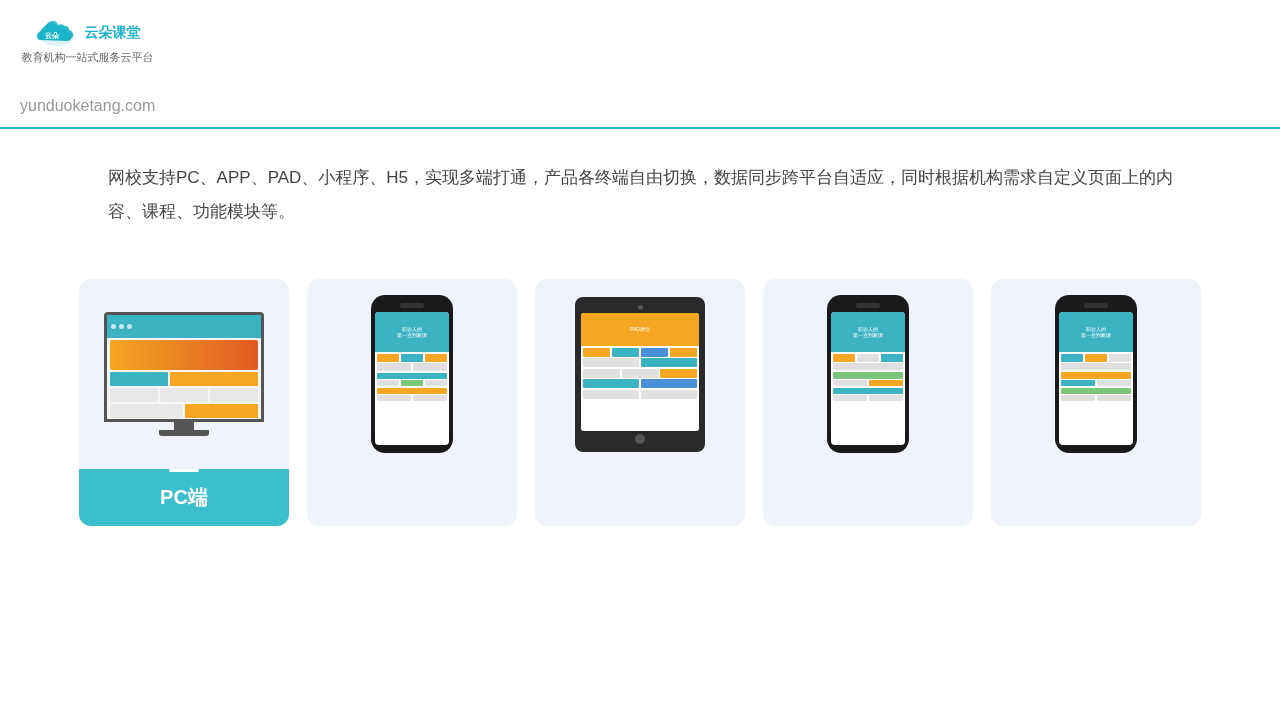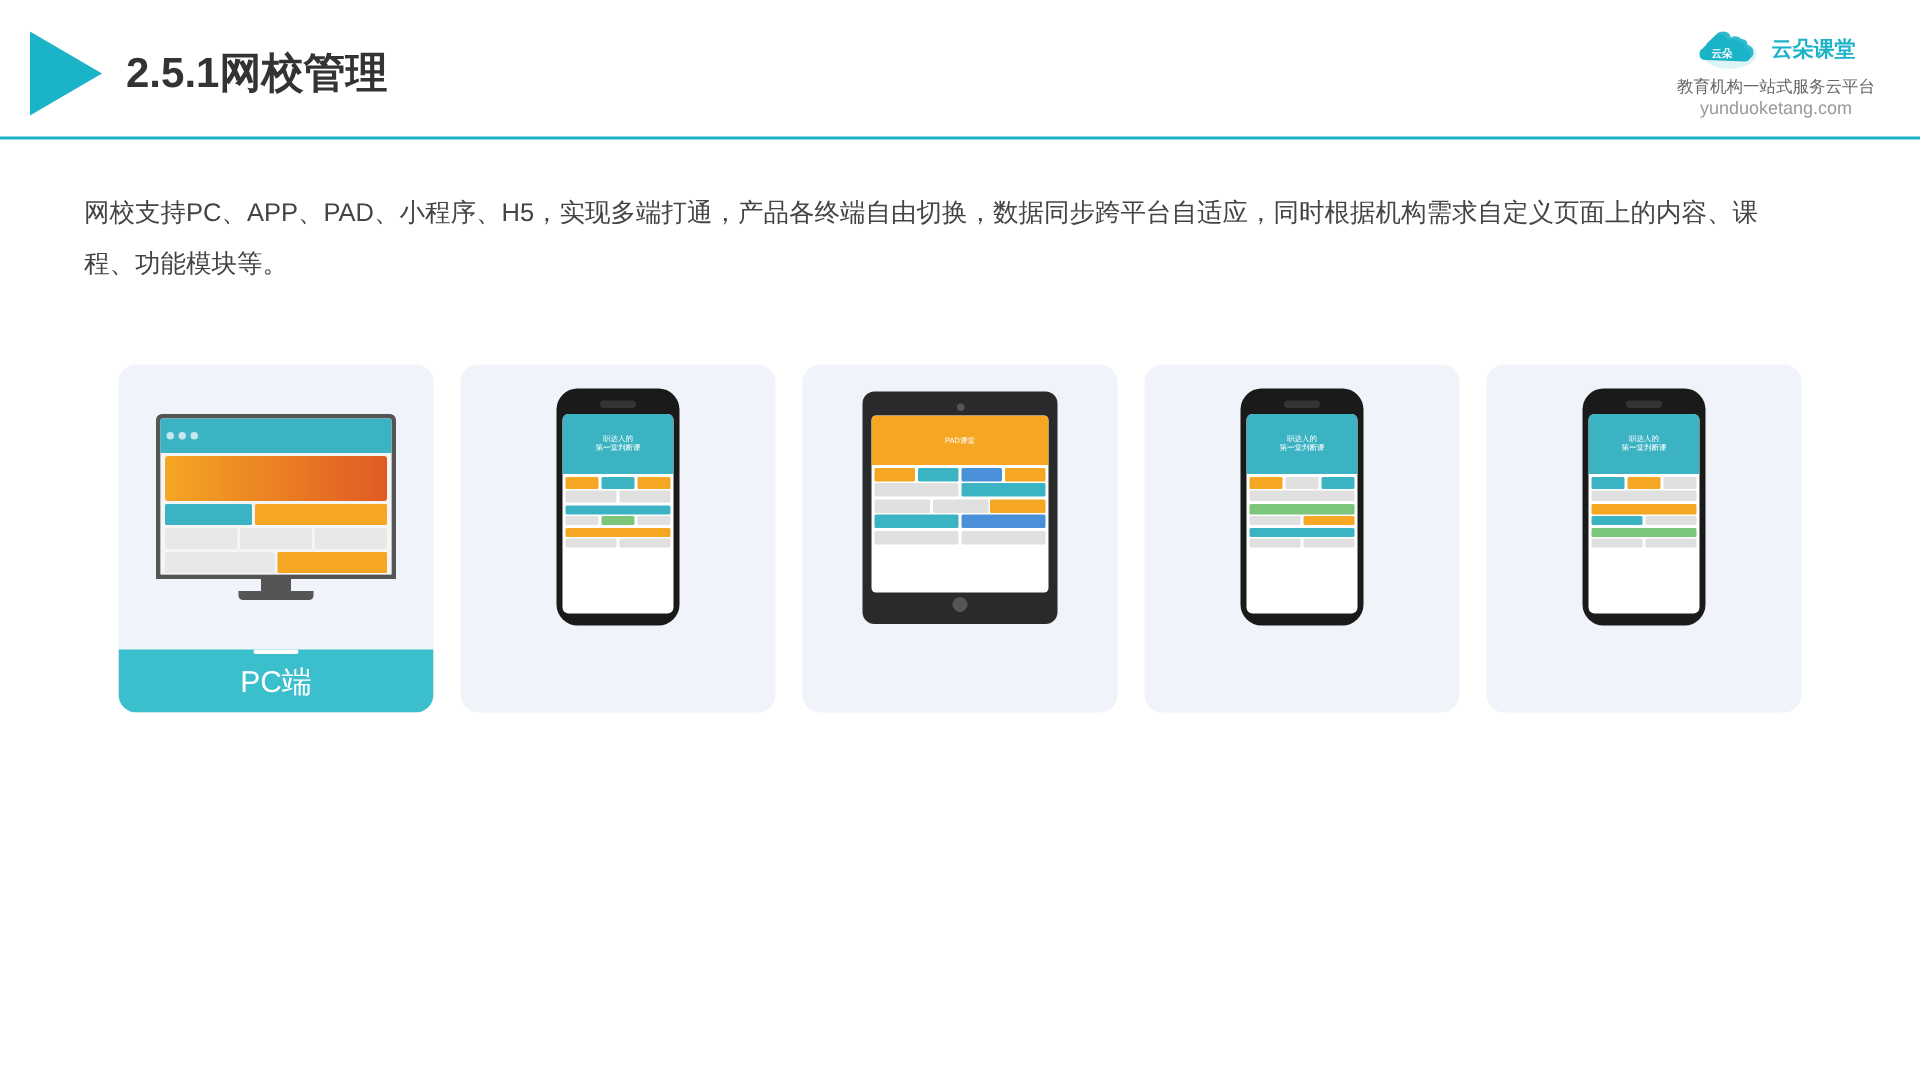--- a/index.html
+++ b/index.html
@@ -55,27 +55,28 @@
       font-size: 14px;
       color: #1ab3c8;
       font-weight: bold;
     }
     .brand-tagline {
       font-size: 11px;
       color: #666;
       margin-top: 2px;
     }
     .brand-url {
-      font-size: 12px;
+      font-size: 16px;
       color: #999;
+      margin-top: 32px;
     }
 
     
     .description {
-      padding: 32px 80px 20px 56px;
+      padding: 32px 80px 20px 108px;
       font-size: 17px;
       color: #444;
       line-height: 2;
     }
 
     
     .cards-container {
       display: flex;
       justify-content: center;
       gap: 18px;
@@ -290,50 +291,46 @@
     .tablet-block.blue { background: #4a90d9; }
     .tablet-home {
       width: 10px; height: 10px;
       border-radius: 50%;
       background: #555;
       margin-top: 3px;
     }
 
     
     .card-label {
-      height: 42px;
+      height: 57px;
       background: #3bbfcc;
       display: flex;
       align-items: center;
       justify-content: center;
       font-size: 20px;
       color: #fff;
-      font-weight: 400;
+      font-weight: 700;
       position: relative;
     }
     .card-label::before {
       content: '';
       position: absolute;
       top: 0;
       left: 50%;
       transform: translateX(-50%);
       width: 30px;
       height: 3px;
       background: #fff;
       border-radius: 2px;
     }
   </style>
 </head>
 <body>
 
 <div class="header">
-  <div class="header-left">
-    <div class="logo-triangle"></div>
-    <h1 class="page-title">2.5.1网校管理</h1>
-  </div>
   <div class="header-right">
     <div class="brand-logo">
 
       <svg class="cloud-icon" viewBox="0 0 44 30" fill="none" xmlns="http://www.w3.org/2000/svg">
         <ellipse cx="22" cy="18" rx="18" ry="10" fill="#1ab3c8" opacity="0.15"></ellipse>
         <path d="M8 20 Q4 20 4 16 Q4 12 8 12 Q8 8 12 7 Q13 3 18 3 Q22 3 23 7 Q27 5 30 8 Q34 8 34 12 Q38 13 38 17 Q38 21 34 21 Z" fill="#1ab3c8" opacity="0.9"></path>
         <path d="M6 22 Q2 22 2 18 Q2 14 6 14 Q6 10 10 9 Q11 5 16 5 Q20 5 21 9 Q25 7 28 10 Q32 10 32 14 Q36 15 36 19 Q36 23 32 23 Z" fill="#1ab3c8"></path>
         <text x="10" y="20" font-size="7" fill="#fff" font-weight="bold" font-family="Arial">云朵</text>
       </svg>
       <span class="brand-text">云朵课堂</span>

